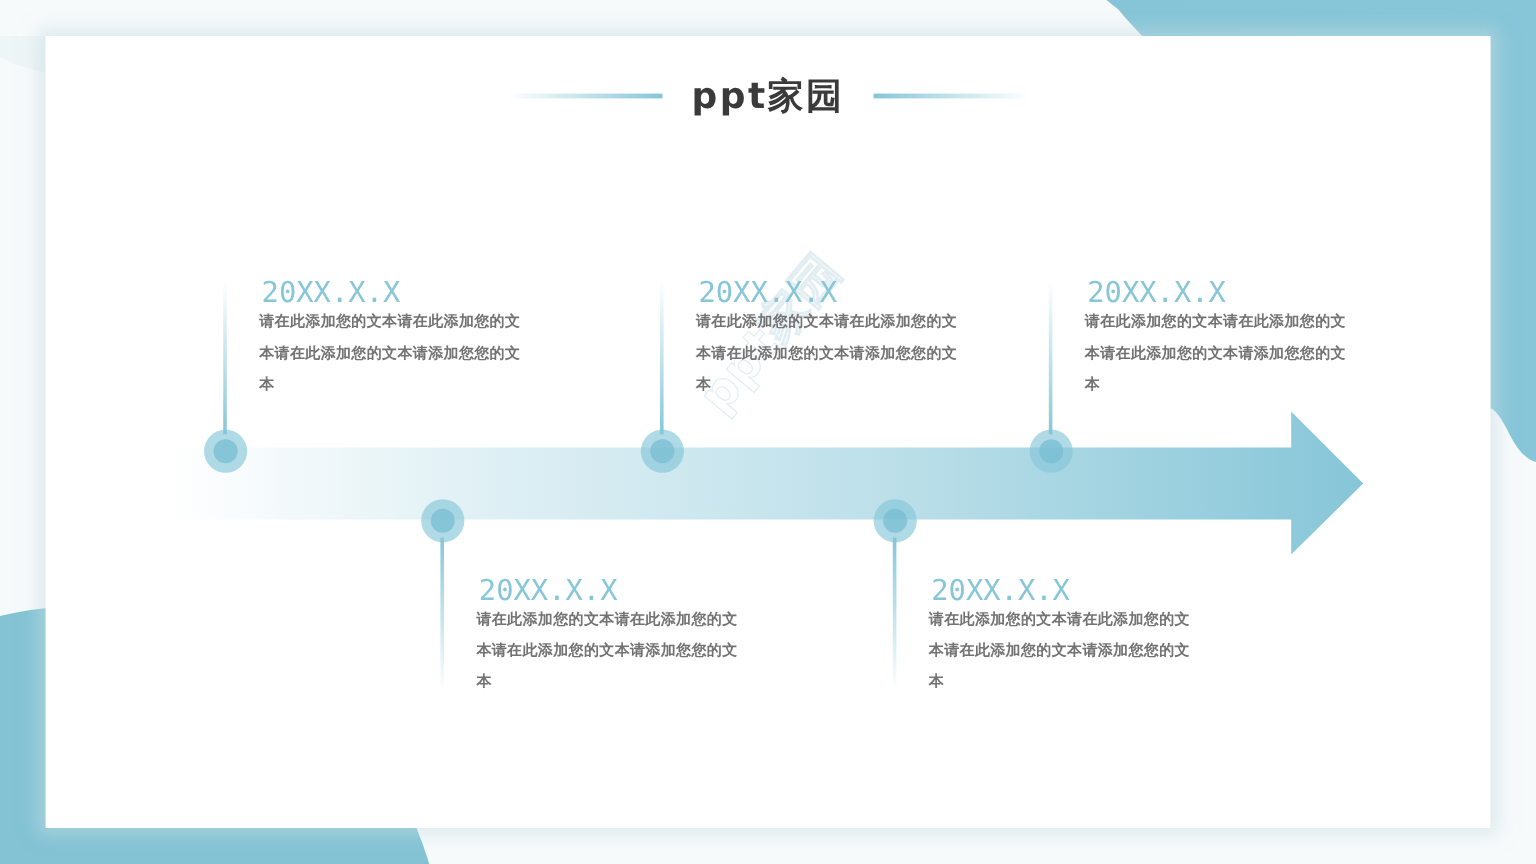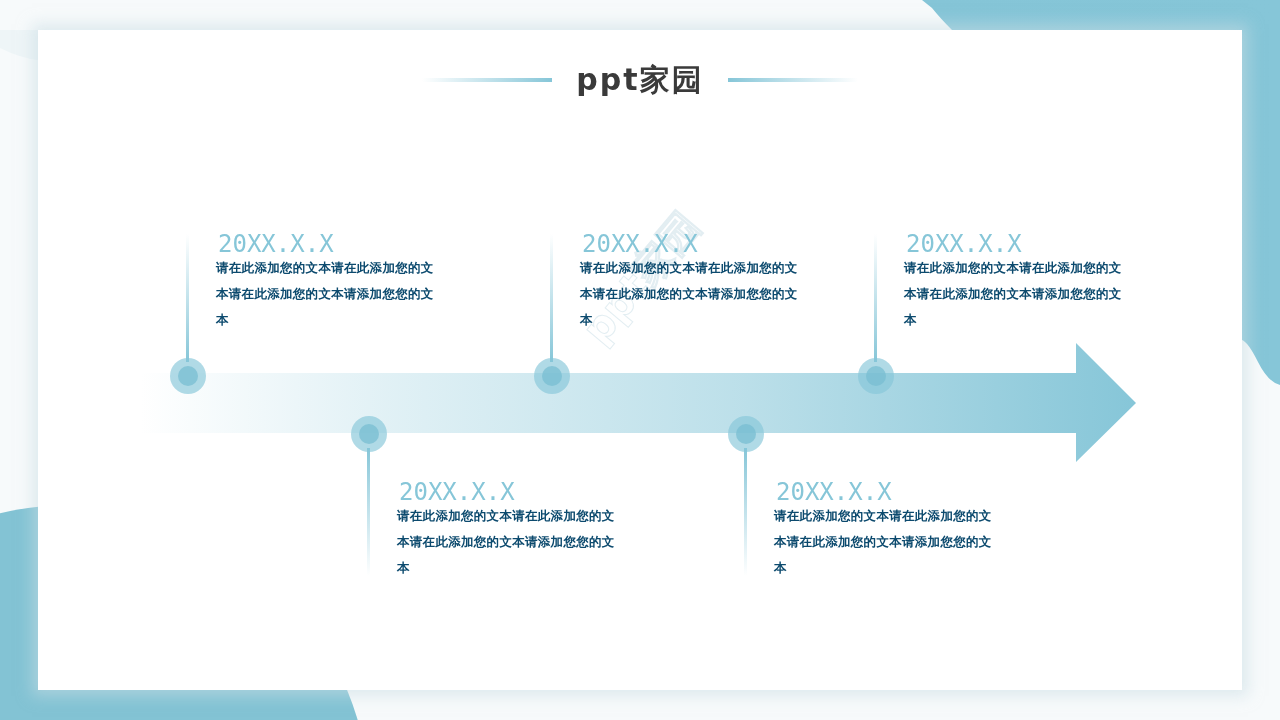--- a/index.html
+++ b/index.html
@@ -50,21 +50,21 @@
   .node::after {
     content:""; position:absolute; left:8px; top:8px; width:20px; height:20px; border-radius:50%;
     background:rgba(120,190,210,0.75);
   }
   .milestone { position:absolute; width:230px; }
   .ms-date {
     font-family:"DejaVu Sans Mono", monospace; font-size:24px; color:#86c6d8;
     letter-spacing:0px; line-height:22px; height:22px; padding-left:2px;
   }
   .ms-text {
-    font-size:12.5px; line-height:26px; color:#0c4a6e; font-weight:bold;
+    font-size:12.5px; line-height:26px; color:#737373; font-weight:bold;
     margin-top:0px; width:220px; letter-spacing:0.3px;
   }
 </style>
 </head>
 <body>
 
 <svg class="blob-tr-full" viewBox="0 0 1280 720" width="1280" height="720">
   <defs>
     <linearGradient id="blobshade" x1="0" y1="0" x2="1" y2="0">
       <stop offset="0" stop-color="#85c5d7"></stop>

